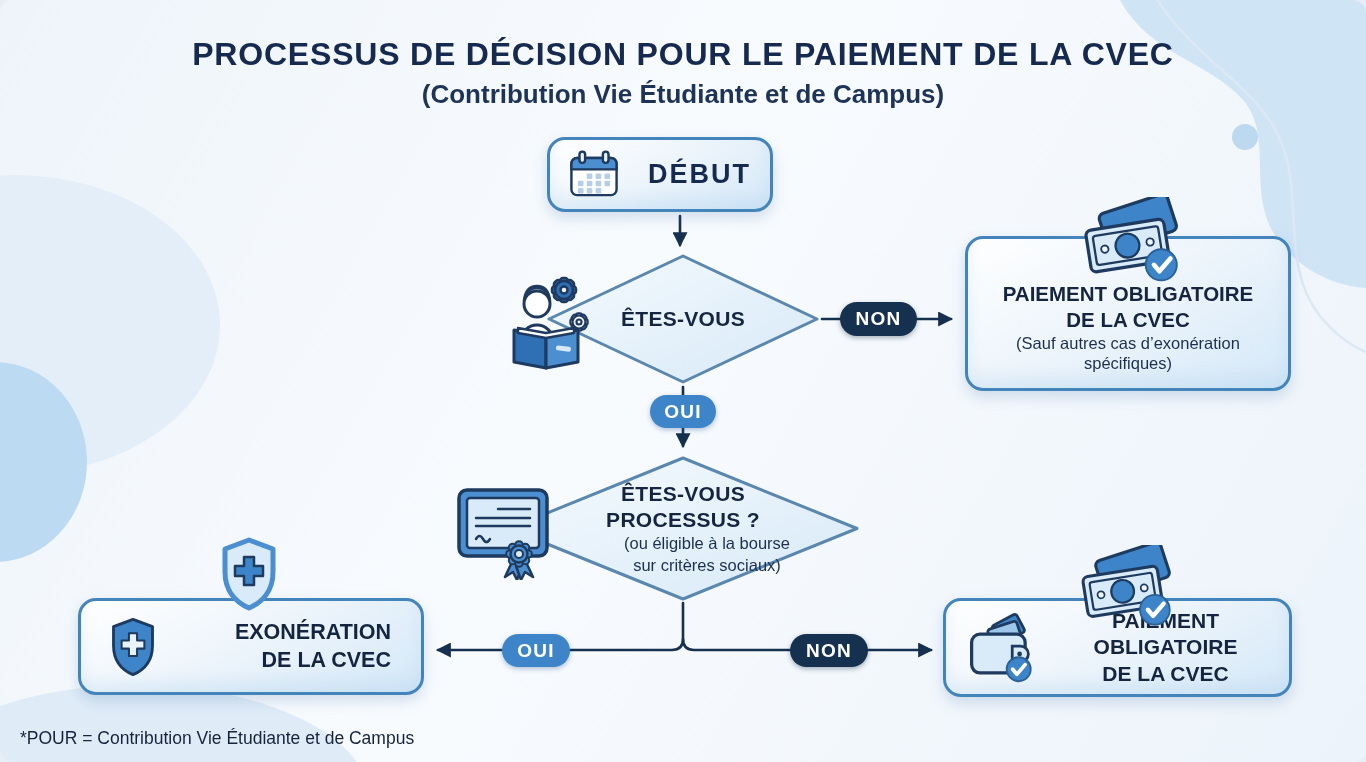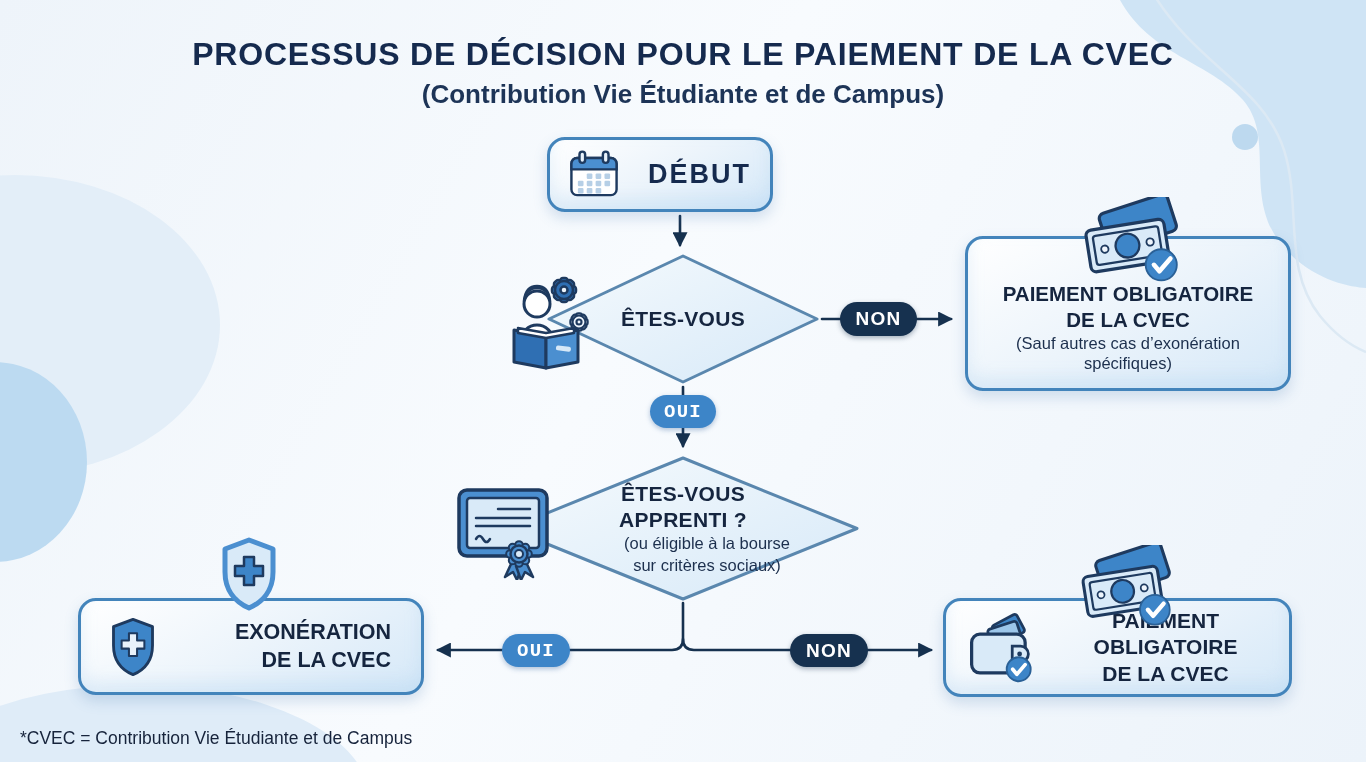--- a/index.html
+++ b/index.html
@@ -1,19 +1,20 @@
 <!DOCTYPE html>
 <html><head>
 <meta charset="utf-8">
 <style>
   html,body{margin:0;padding:0;background:#e8eef5;}
   .canvas{
     position:relative;width:1366px;height:762px;overflow:hidden;
     background:linear-gradient(120deg,#eef4fa 0%,#f8fbfe 45%,#ecf3fa 100%);
     font-family:"Liberation Sans",sans-serif;
+    border-radius:13px;
   }
   .bg{position:absolute;inset:0;z-index:0;}
   .connectors{position:absolute;inset:0;z-index:2;}
   .title{position:absolute;top:36px;left:0;right:0;text-align:center;
     font-size:32px;font-weight:800;color:#152a4e;letter-spacing:.8px;z-index:3;}
   .subtitle{position:absolute;top:79px;left:0;right:0;text-align:center;
     font-size:26px;font-weight:700;color:#1d3457;z-index:3;}
   .node{position:absolute;box-sizing:border-box;border:3px solid #4384bb;border-radius:18px;
     background:linear-gradient(150deg,#ffffff 0%,#ecf4fb 50%,#d5e8f8 100%);
     box-shadow:0 6px 14px rgba(73,125,176,.22), inset 0 -10px 16px rgba(165,203,238,.28);
@@ -25,21 +26,21 @@
   .diamond > svg{position:absolute;left:0;top:0;}
   .dtext{position:absolute;inset:0;display:flex;flex-direction:column;align-items:center;
     justify-content:center;text-align:center;color:#15253f;z-index:1;}
   .dmain{font-size:21px;font-weight:800;line-height:1.22;letter-spacing:.3px;}
   .dsub{font-size:16.5px;font-weight:500;line-height:1.2;margin-top:2px;color:#1c2f4d;margin-left:48px;}
   .d1{left:546px;top:253px;width:274px;height:132px;}
   .d2{left:506px;top:455px;width:354px;height:147px;}
   .pill{position:absolute;display:flex;align-items:center;justify-content:center;color:#fff;
     font-weight:800;font-size:19px;letter-spacing:1.2px;border-radius:17px;z-index:5;}
   .pill.navy{background:#16314f;box-shadow:0 2px 5px rgba(15,40,70,.35);}
-  .pill.blue{background:#3d85c8;box-shadow:0 2px 5px rgba(40,90,150,.35);font-family:Liberation Mono, monospace;}
+  .pill.blue{background:#3d85c8;box-shadow:0 2px 5px rgba(40,90,150,.35);}
   .p-non1{left:840px;top:302px;width:77px;height:34px;}
   .p-oui1{left:650px;top:395px;width:66px;height:33px;}
   .p-oui2{left:502px;top:634px;width:68px;height:33px;}
   .p-non2{left:790px;top:634px;width:78px;height:33px;}
   .box1{left:965px;top:236px;width:326px;height:155px;display:flex;flex-direction:column;
     align-items:center;justify-content:center;padding-top:28px;text-align:center;}
   .b-main{font-size:20.5px;font-weight:800;color:#15253f;line-height:1.26;}
   .b-sub{font-size:16.5px;font-weight:500;color:#1c2f4d;line-height:1.24;}
   .icon-money1{position:absolute;top:-42px;left:108px;width:110px;height:88px;}
   .box-exo{left:78px;top:598px;width:346px;height:97px;display:flex;align-items:center;
@@ -186,21 +187,21 @@
       <defs>
         <linearGradient id="gradD2" x1="0" y1="0" x2="1" y2="1">
           <stop offset="0" stop-color="#f5fafd"></stop>
             <stop offset="1" stop-color="#d7e9f8"></stop>
         </linearGradient>
       </defs>
       <polygon points="177,3 351,73.5 177,144 3,73.5" fill="url(#gradD2)" stroke="#5a87ae" stroke-width="3" stroke-linejoin="round"></polygon>
     </svg>
     <div class="dtext">
       <div class="dmain">ÊTES-VOUS</div>
-      <div class="dmain">APPRENTI ?</div>
+      <div class="dmain">PROCESSUS ?</div>
       <div class="dsub">(ou éligible à la bourse</div>
       <div class="dsub">sur critères sociaux)</div>
     </div>
   </div>
 
   <svg class="icon-cert" viewBox="0 0 94 98">
     <rect x="3" y="8" width="88" height="66" rx="8" fill="#4b8fd0" stroke="#1e3a5f" stroke-width="3.5"></rect>
     <rect x="11" y="16" width="72" height="50" rx="3" fill="#d9eaf8" stroke="#1e3a5f" stroke-width="2.5"></rect>
     <g stroke="#1e3a5f" stroke-width="2.5" stroke-linecap="round">
       <line x1="42" y1="27" x2="74" y2="27"></line>
@@ -269,15 +270,15 @@
       <circle cx="58" cy="45.5" r="2.6" fill="#1e3a5f"></circle>
       <circle cx="57" cy="62" r="13" fill="#3d85c8" stroke="#2a6096" stroke-width="2"></circle>
       <path d="M50.5,62 l4.5,5.5 9,-10.5" stroke="#ffffff" stroke-width="4" fill="none" stroke-linecap="round" stroke-linejoin="round"></path>
     </svg>
     <div class="box2-text">
       <div class="b-main">PAIEMENT OBLIGATOIRE</div>
       <div class="b-main">DE LA CVEC</div>
     </div>
   </div>
 
-  <div class="footnote">*CVEC = Contribution Vie Étudiante et de Campus</div>
+  <div class="footnote">*POUR = Contribution Vie Étudiante et de Campus</div>
 
 </div>
 
 </body></html>

